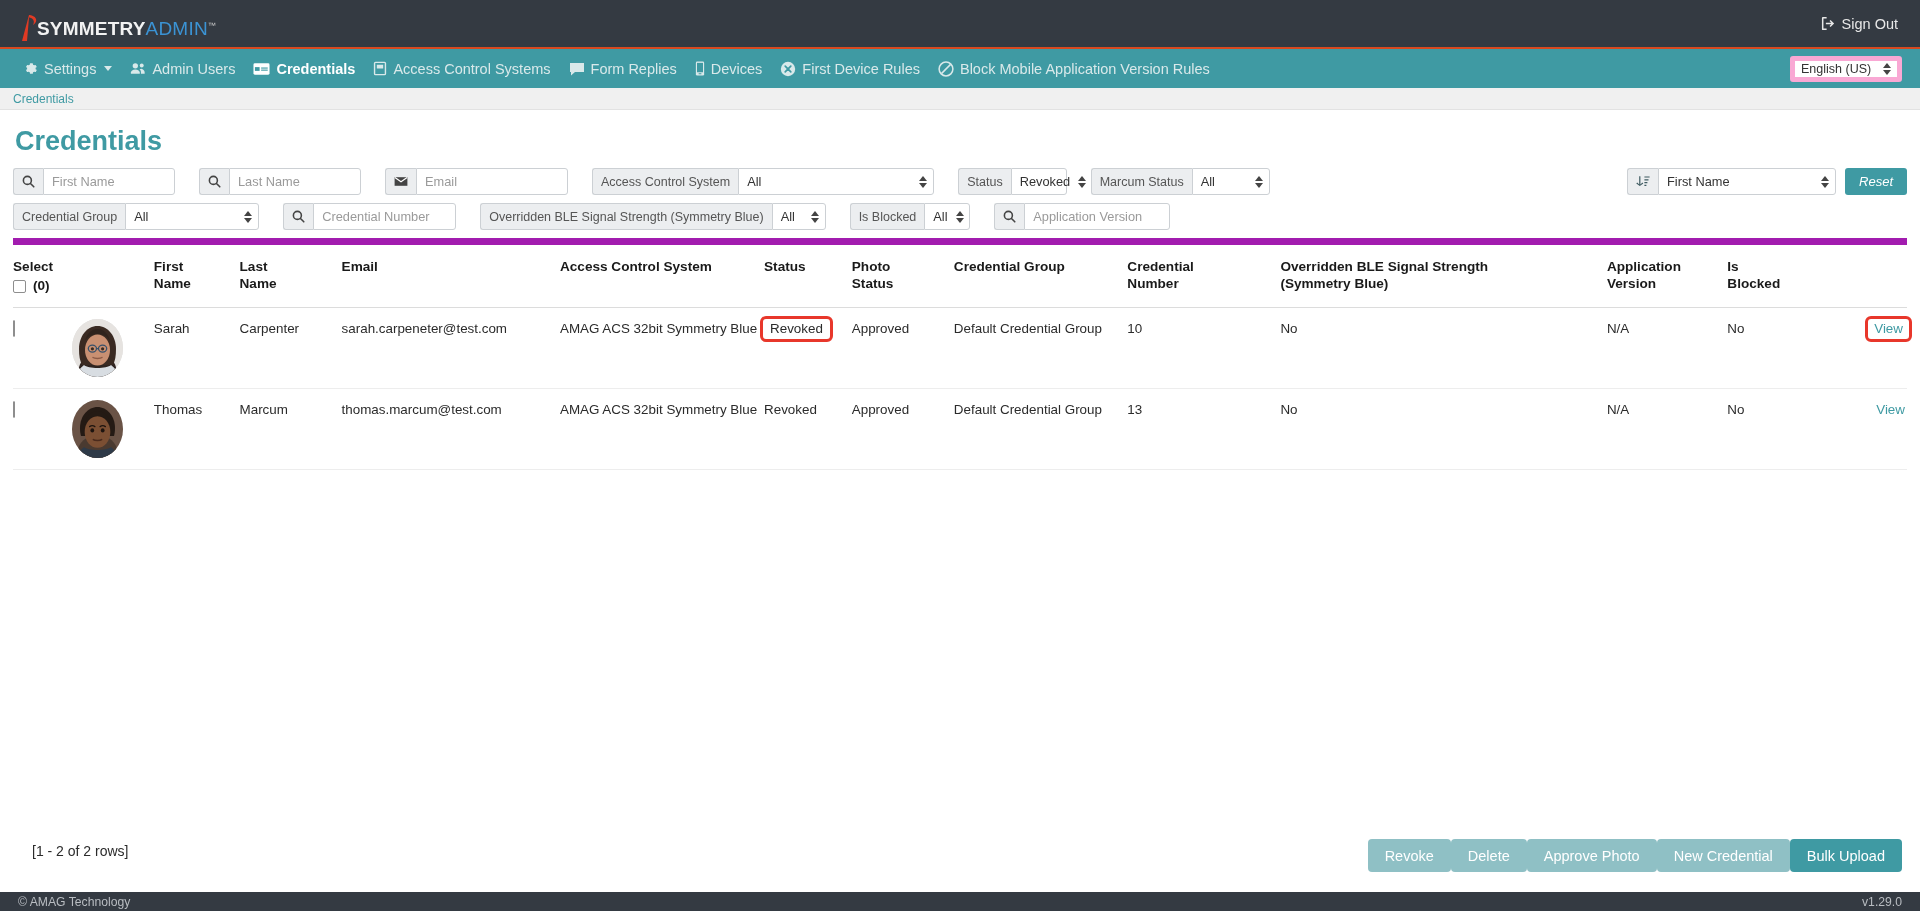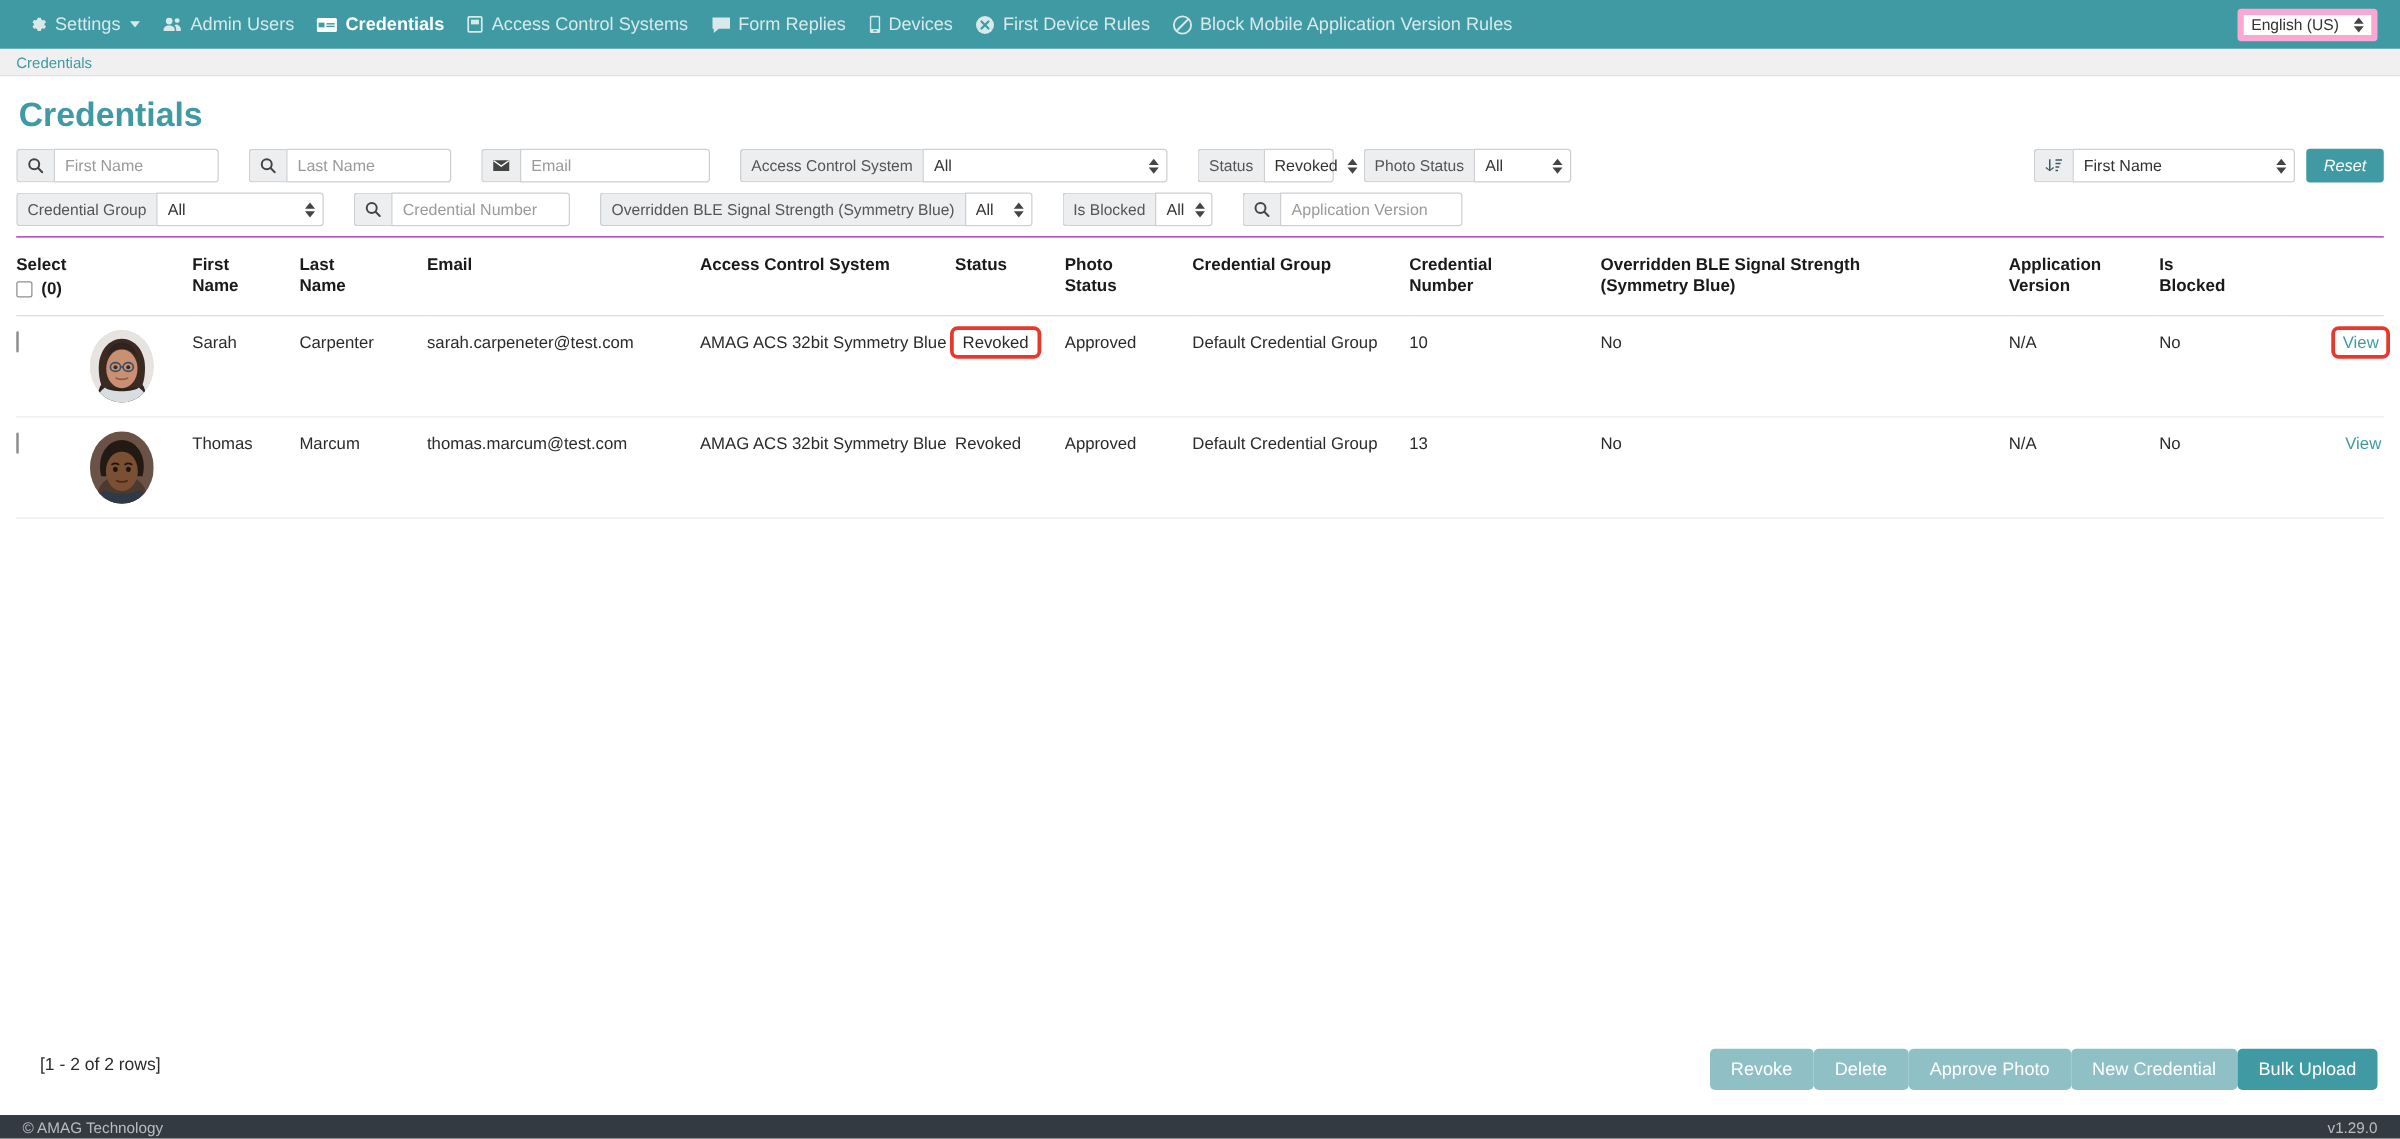--- a/index.html
+++ b/index.html
@@ -91,21 +91,21 @@
   .w-credgrp { width: 134px; } .w-credno { width: 143px; }
   .w-ble { width: 54px; } .w-blocked { width: 46px; } .w-appver { width: 146px; }
   .sort-box { margin-left: auto; display: flex; align-items: stretch; gap: 9px; }
   .w-sort { width: 178px; }
   .btn-reset {
     background: #3f9aa3; color: #fff; border: none; border-radius: 3px;
     font-size: 13px; padding: 0 14px; height: 27px; cursor: pointer; font-family: inherit; font-style: italic;
   }
 
   
-  .tbl-wrap { margin-top: 6px; border-top: 1px solid #a21caf; }
+  .tbl-wrap { margin-top: 6px; border-top: 7px solid #a21caf; }
   table.grid { width: 100%; border-collapse: collapse; table-layout: fixed; }
   table.grid th {
     text-align: left; vertical-align: top; font-size: 13.6px; font-weight: 700; color: #1a1a1a;
     padding: 14px 6px 12px 0; line-height: 1.25; border-bottom: 1px solid #dcdcdc;
   }
   table.grid td {
     vertical-align: top; font-size: 13.4px; color: #2b2b2b;
     padding: 11px 6px 11px 0; line-height: 1.5; border-bottom: 1px solid #ededed;
   }
   .th-select { display: flex; flex-direction: column; }
@@ -137,20 +137,39 @@
     height: 19px; background: #343a42; display: flex; align-items: center;
     justify-content: space-between; padding: 0 18px; flex: 0 0 auto;
   }
   .footer span { color: #b9bdc2; font-size: 12.2px; }
 </style>
 </head>
 <body>
 
 <div class="page">
 
+  <div class="topbar">
+    <div class="logo">
+      <span class="logo-mark">
+        <svg width="22" height="30" viewBox="0 0 22 30">
+          <path d="M9 29 L4 29 L11 3 C13 3 17 4 18 7 C18.8 9.6 17 12 15 13 C16.5 10.5 16 8 14 6.6 C12.6 5.7 11.6 5.6 11 5.6 Z" fill="#e03a24"></path>
+        </svg>
+      </span>
+      <span class="logo-text"><span class="w1">SYMMETRY</span><span class="w2">ADMIN</span><span class="logo-tm">™</span></span>
+    </div>
+    <div class="signout">
+      <span>
+        <svg width="15" height="15" viewBox="0 0 16 16" fill="#e8e8e8">
+          <path d="M6 1 H2 a1 1 0 0 0-1 1 v12 a1 1 0 0 0 1 1 h4 v-1.6 H2.6 V2.6 H6 Z"></path>
+          <path d="M10.2 4.2 L9.1 5.3 L11 7.2 H5.2 v1.6 H11 l-1.9 1.9 1.1 1.1 L14 8 Z"></path>
+        </svg>
+      </span>
+      <span>Sign Out</span>
+    </div>
+  </div>
 
   <div class="navbar">
     <div class="nav-item">
       <span>
         <svg width="15" height="15" viewBox="0 0 16 16" fill="#d9e9ea">
             <path d="M8 5.2A2.8 2.8 0 1 0 8 10.8 2.8 2.8 0 0 0 8 5.2zm0 4.3A1.5 1.5 0 1 1 8 6.5a1.5 1.5 0 0 1 0 3z"></path>
             <path d="M14.4 9.3l-1-.6c.1-.4.1-.9 0-1.4l1-.6a.5.5 0 0 0 .2-.6l-1-1.7a.5.5 0 0 0-.6-.2l-1.1.4a5 5 0 0 0-1.2-.7l-.2-1.2a.5.5 0 0 0-.5-.4H7.9a.5.5 0 0 0-.5.4l-.2 1.2c-.4.2-.8.4-1.2.7l-1.1-.4a.5.5 0 0 0-.6.2l-1 1.7a.5.5 0 0 0 .1.6l1 .6c-.1.5-.1 1 0 1.4l-1 .6a.5.5 0 0 0-.1.6l1 1.7c.1.2.4.3.6.2l1.1-.4c.4.3.8.5 1.2.7l.2 1.2c0 .2.2.4.5.4h2.1c.3 0 .5-.2.5-.4l.2-1.2c.4-.2.8-.4 1.2-.7l1.1.4c.2.1.5 0 .6-.2l1-1.7a.5.5 0 0 0-.1-.6z"></path>
           </svg>
       </span>
       <span>Settings</span>
@@ -282,21 +301,21 @@
         <span class="fg-addon">Status</span>
         <span class="fg-select w-status">
           <span>Revoked</span>
           <span class="spinner">
               <i class="up"></i>
               <i class="dn"></i>
             </span>
         </span>
       </div>
       <div class="fgroup">
-        <span class="fg-addon">Photo Status</span>
+        <span class="fg-addon">Marcum Status</span>
         <span class="fg-select w-photo">
           <span>All</span>
           <span class="spinner">
               <i class="up"></i>
               <i class="dn"></i>
             </span>
         </span>
       </div>
 
       <div class="sort-box">

